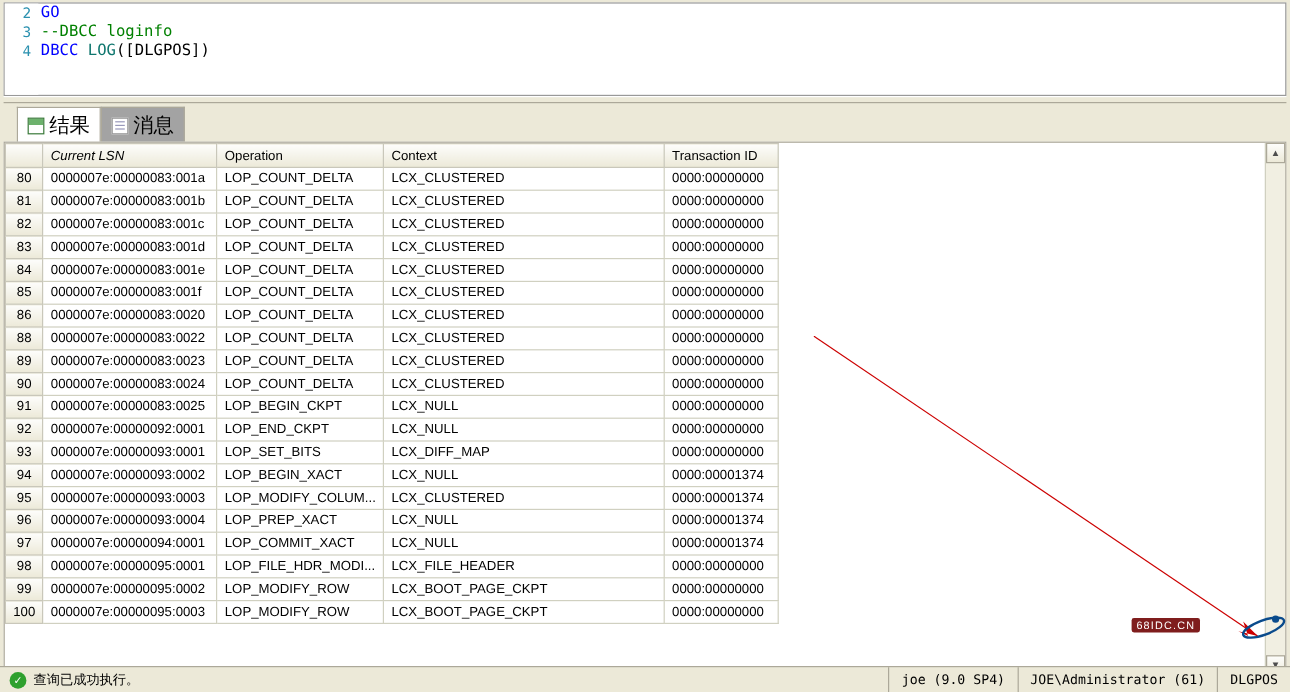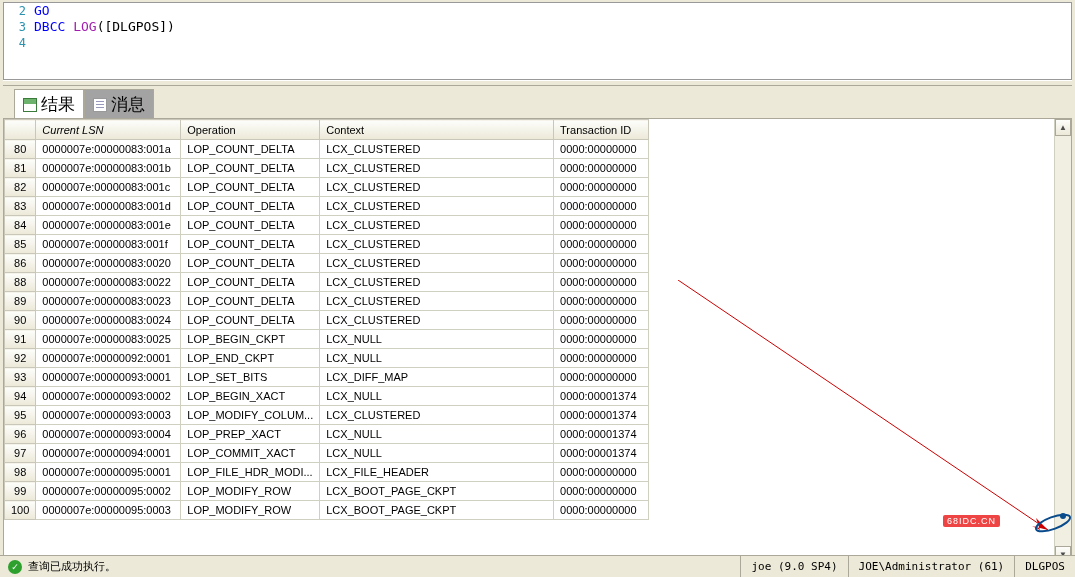--- a/index.html
+++ b/index.html
@@ -3,21 +3,21 @@
 <meta charset="utf-8">
 <style>
 * { margin: 0; padding: 0; box-sizing: border-box; }
 body { font-family: Tahoma, "Microsoft YaHei", sans-serif; font-size: 11px; background: #ece9d8; overflow: hidden; width: 1075px; height: 577px; position: relative; }
 .editor-pane { background: #fff; border: 1px solid #999; margin: 2px 3px 0 3px; height: 78px; position: relative; }
 .gutter { position: absolute; left: 0; top: 0; bottom: 0; width: 28px; background: #fff; }
 .gutter .ln { color: #2b91af; font-family: Consolas, monospace; font-size: 12px; text-align: right; padding-right: 6px; line-height: 16px; }
 .code { position: absolute; left: 30px; top: 0; right: 13px; font-family: Consolas, monospace; font-size: 13px; line-height: 16px; white-space: pre; }
 .kw { color: #0000ff; }
 .comment { color: #008000; }
-.func { color: #a21caf; }
+.func { color: #0f766e; }
 .splitter { height: 6px; background: #ece9d8; border-top: 1px solid #fff; border-bottom: 1px solid #aca899; cursor: ns-resize; margin: 0 3px; }
 .tabs { display: flex; padding: 2px 3px 0 14px; gap: 0; align-items: flex-end; }
 .tab { display: inline-flex; align-items: center; gap: 4px; padding: 3px 8px; background: #fff; border: 1px solid #aca899; border-bottom: none; font-size: 17px; cursor: pointer; position: relative; top: 1px; }
 .tab.inactive { background: #a3a3a3; }
 .tab-icon { display: inline-block; width: 14px; height: 14px; }
 .icon-results { background: linear-gradient(180deg, #6db26d 40%, #fff 40%); border: 1px solid #3a7a3a; }
 .icon-msg { background: #fff; border: 1px solid #999; position: relative; }
 .icon-msg::before { content: ""; position: absolute; left: 2px; top: 2px; right: 2px; height: 1px; background: #99b; box-shadow: 0 3px 0 #99b, 0 6px 0 #99b; }
 .grid-wrap { margin: 0 3px; background: #fff; border: 1px solid #aca899; height: 446px; position: relative; overflow: hidden; }
 .grid { border-collapse: collapse; width: 645px; }
@@ -34,33 +34,33 @@
 .vscroll-btn.bottom { position: absolute; bottom: 0; }
 .arrow { position: absolute; top: 280px; left: 678px; width: 390px; height: 260px; pointer-events: none; z-index: 5; }
 .arrow line { stroke: #cc0000; stroke-width: 1; }
 .arrow polygon { fill: #cc0000; }
 .status { position: absolute; bottom: 0; left: 0; right: 0; height: 22px; background: #ece9d8; border-top: 1px solid #aca899; display: flex; align-items: center; font-size: 11px; }
 .status-left { display: flex; align-items: center; gap: 6px; padding-left: 8px; flex: 1; }
 .status-check { width: 14px; height: 14px; border-radius: 50%; background: #2ea02e; color: #fff; display: flex; align-items: center; justify-content: center; font-size: 9px; }
 .status-cell { border-left: 1px solid #aca899; padding: 0 10px; height: 100%; display: flex; align-items: center; font-family: Consolas, monospace; font-size: 11px; }
 .watermark { position: absolute; right: 2px; bottom: 22px; width: 130px; height: 42px; z-index: 10; font-family: "Microsoft YaHei", sans-serif; pointer-events: none; }
 .watermark .cn { font-size: 16px; font-weight: bold; font-style: italic; color: #0a4b8c; text-shadow: 1px 1px 0 #9cf, -1px -1px 0 #fff; letter-spacing: 1px; white-space: nowrap; }
-.watermark .bar { background: #ef4444; color: #fff; font-size: 9px; padding: 1px 4px; margin-top: 2px; display: inline-block; border-radius: 2px; letter-spacing: 1px; }
+.watermark .bar { background: #7f1d1d; color: #fff; font-size: 9px; padding: 1px 4px; margin-top: 2px; display: inline-block; border-radius: 2px; letter-spacing: 1px; }
 .watermark svg { position: absolute; right: 0; top: -5px; }
 </style>
 </head>
 <body>
 
 <div class="editor-pane">
   <div class="gutter">
       <div class="ln">2</div>
       <div class="ln">3</div>
       <div class="ln">4</div>
     </div>
-  <div class="code"><div><span class="kw">GO</span></div><div><span class="kw">DBCC</span><span> </span><span class="func">LOG</span><span>([DLGPOS])</span></div></div>
+  <div class="code"><div><span class="kw">GO</span></div><div><span class="comment">--DBCC loginfo</span></div><div><span class="kw">DBCC</span><span> </span><span class="func">LOG</span><span>([DLGPOS])</span></div></div>
 </div>
 
 <div class="splitter"></div>
 
 <div class="tabs">
   <div class="tab">
     <span class="tab-icon icon-results"></span>
     <span>结果</span>
   </div>
   <div class="tab inactive">

